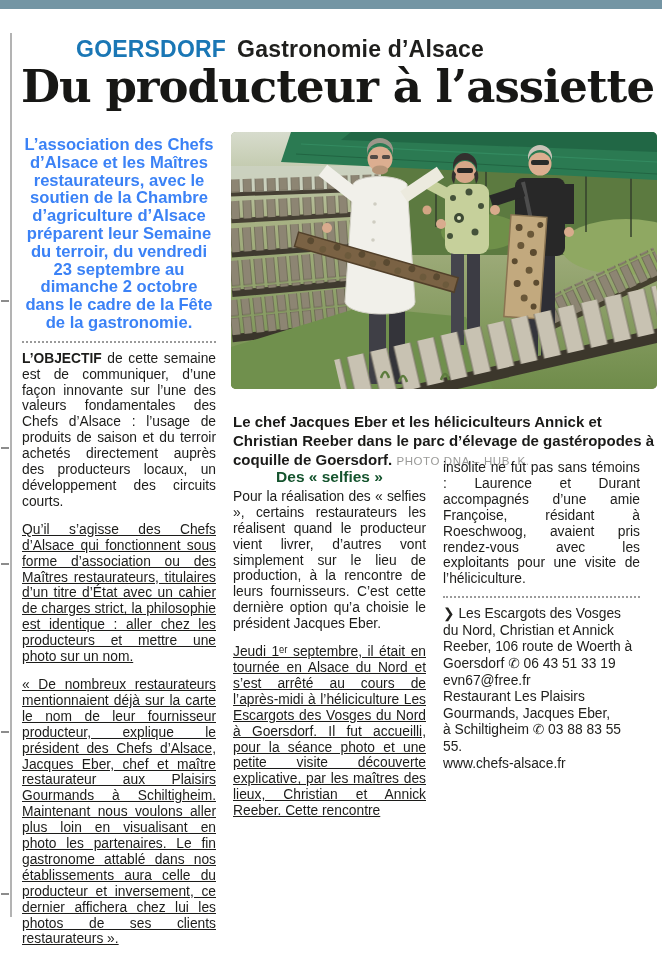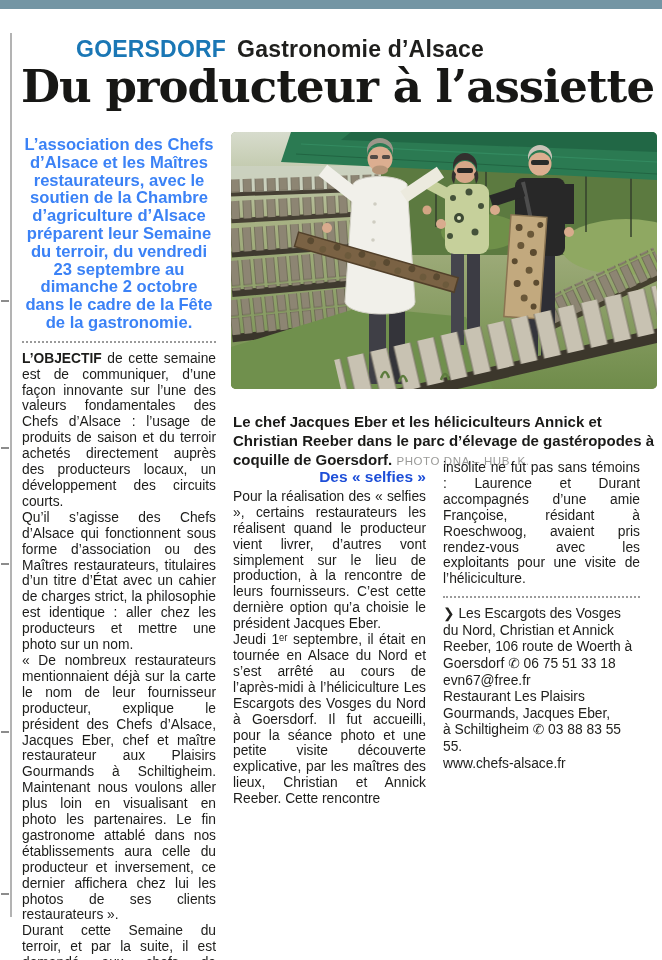--- a/index.html
+++ b/index.html
@@ -11,25 +11,25 @@
   .tick{position:absolute;left:1px;width:8px;height:2px;background:#8c8c8c;}
   .kicker{position:absolute;left:0;top:36px;width:560px;text-align:center;
           font-size:23px;font-weight:700;letter-spacing:.2px;}
   .kicker-location{color:#1a77b5;margin-right:11px;}
   .kicker-topic{color:#1f1f1d;}
   .headline{position:absolute;left:21px;top:62px;width:636px;margin:0;
             font-family:"DejaVu Serif","Liberation Serif",serif;
             font-weight:700;font-size:45px;line-height:50px;letter-spacing:-1px;color:#171715;}
   .col{position:absolute;text-align:justify;font-size:13.8px;line-height:15.9px;}
   .col p.p{margin:0 0 0 0;}
-  .col p.p + p.p{margin-top:0;}
+  .col p.p + p.p{margin-top:12px;text-decoration:underline;}
   .col1{left:22px;top:136px;width:194px;}
   .intro{font-size:16.6px;line-height:17.8px;font-weight:700;text-align:center;color:#3b82f6;}
   .divider{border:none;border-top:2px dotted #9a9a9a;height:0;margin:9px 0 8px 0;}
-  h3.subhead{font-size:15.5px;margin:9px 0 4px 0;font-weight:700;text-align:right;color:#1d4ed8;}
+  h3.subhead{font-size:15.5px;margin:9px 0 4px 0;font-weight:700;text-align:center;color:#14532d;}
   strong.lead{font-weight:700;}
   .photo-frame{position:absolute;left:231px;top:132px;width:426px;height:257px;
                border-radius:5px;overflow:hidden;background:#9daa7e;}
   .caption{position:absolute;left:233px;top:412px;width:424px;
            font-size:15px;line-height:19px;font-weight:700;color:#1b1b19;text-align:left;}
   .credit{font-weight:400;font-size:11.5px;color:#9a9a98;letter-spacing:.6px;}
   .col2{left:233px;top:460px;width:193px;}
   .col3{left:443px;top:460px;width:197px;}
   .byline{text-align:right;font-size:13.5px;color:#565656;margin:6px 2px 4px 0;}
   .info-line{margin:0;text-align:left;font-size:13.8px;line-height:16.6px;color:#22221f;}
@@ -224,18 +224,18 @@
       <p class="p">Jeudi 1ᵉʳ septembre, il était en tournée en Alsace du Nord et s’est arrêté au cours de l’après-midi à l’héliciculture Les Escargots des Vosges du Nord à Goersdorf. Il fut accueilli, pour la séance photo et une petite visite découverte explicative, par les maîtres des lieux, Christian et Annick Reeber. Cette rencontre</p>
     </div>
 </div>
 
 <div class="col col3">
   <div>
       <p class="p">insolite ne fut pas sans témoins : Laurence et Durant accompagnés d’une amie Françoise, résidant à Roeschwoog, avaient pris rendez-vous avec les exploitants pour une visite de l’héliciculture.</p>
     </div>
   <div class="divider"></div>
   <div class="info">
-      <p class="info-line">❯ Les Escargots des Vosges du Nord, Christian et Annick Reeber, 106 route de Woerth à Goersdorf ✆ 06 75 51 33 18 evn67@free.fr</p>
+      <p class="info-line">❯ Les Escargots des Vosges du Nord, Christian et Annick Reeber, 106 route de Woerth à Goersdorf ✆ 06 43 51 33 19 evn67@free.fr</p>
       <p class="info-line">Restaurant Les Plaisirs Gourmands, Jacques Eber,</p>
       <p class="info-line">à Schiltigheim ✆ 03 88 83 55 55.</p>
       <p class="info-line">www.chefs-alsace.fr</p>
     </div>
 </div>
 
 </body></html>

